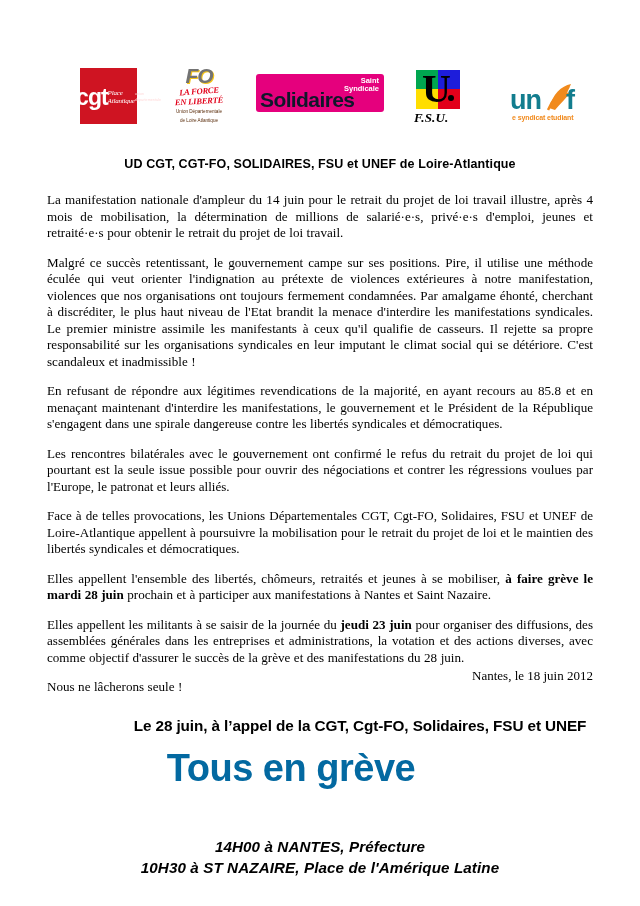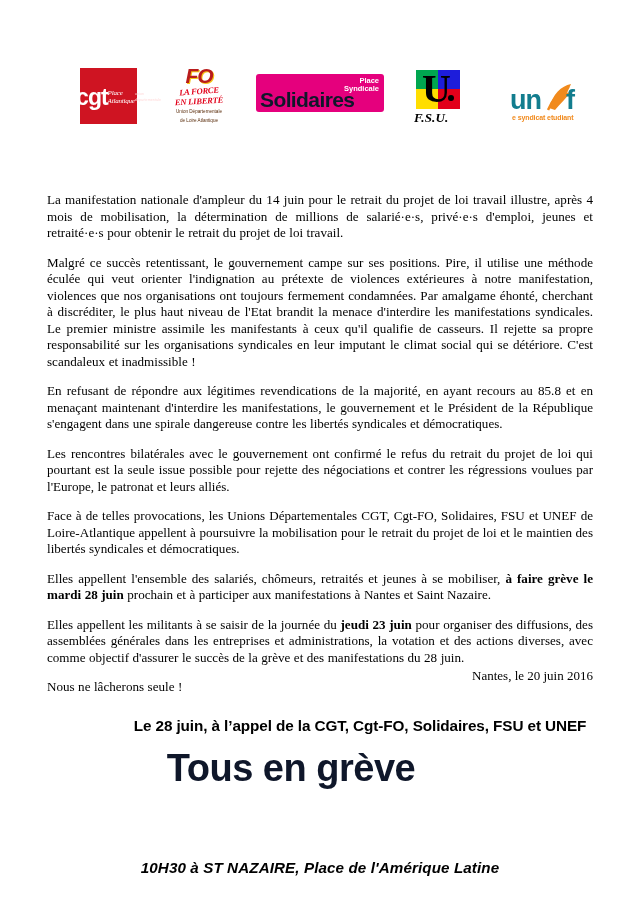--- a/index.html
+++ b/index.html
@@ -85,21 +85,21 @@
   .logo-fo {
     left: 162px; top: 36px;
     width: 74px; height: 60px;
     text-align: center;
   }
   .fo-main {
     font-family: "Liberation Sans", sans-serif;
     font-weight: bold;
     font-style: italic;
     font-size: 21px;
-    color: #b91c1c;
+    color: #737373;
     line-height: 20px;
     letter-spacing: -1px;
     text-shadow: 1px 1px 0 #f5c518;
   }
   .fo-force {
     font-family: "Liberation Serif", serif;
     font-style: italic;
     font-weight: bold;
     font-size: 8.5px;
     color: #e2001a;
@@ -299,21 +299,21 @@
   }
   .call-big {
     position: absolute;
     left: 0; top: 748px;
     width: 582px;
     text-align: center;
     font-family: "Liberation Sans", sans-serif;
     font-weight: bold;
     font-size: 38px;
     line-height: 40px;
-    color: #0f172a;
+    color: #0369a1;
     letter-spacing: -0.5px;
   }
   .call-manif {
     position: absolute;
     left: 0; top: 791px;
     width: 640px;
     text-align: center;
     font-family: "Liberation Sans", sans-serif;
     font-weight: bold;
     font-style: italic;
@@ -351,21 +351,21 @@
     <div class="logo logo-fo">
       <div class="fo-main">FO</div>
       <div class="fo-force">LA FORCE</div>
       <div class="fo-liberte">EN LIBERTÉ</div>
       <div class="fo-sub">Union Départementale</div>
       <div class="fo-sub">de Loire Atlantique</div>
     </div>
 
     <div class="logo logo-sol">
       <div class="sol-union">
-        <div>Place</div>
+        <div>Saint</div>
         <div>Syndicale</div>
       </div>
       <div class="sol-main">Solidaires</div>
     </div>
 
     <div class="logo logo-fsu">
       <div class="fsu-sq g"></div>
       <div class="fsu-sq b"></div>
       <div class="fsu-sq y"></div>
       <div class="fsu-sq r"></div>
@@ -378,31 +378,33 @@
       <div class="unef-un">un</div>
       <svg class="unef-swoosh" viewBox="0 0 26 30">
         <path d="M2 26 C6 12 14 4 24 2 L20 11 L25 9 C19 16 13 22 8 28 Z" fill="#f18a1d"></path>
         <path d="M1 28 C5 18 12 10 22 5" stroke="#f18a1d" stroke-width="2.5" fill="none"></path>
       </svg>
       <div class="unef-f">f</div>
       <div class="unef-sub">e syndicat etudiant</div>
     </div>
   </div>
 
+  <div class="doc-subtitle">UD CGT, CGT-FO, SOLIDAIRES, FSU et UNEF de Loire-Atlantique</div>
 
   <div class="body-col">
     <p class="para">La manifestation nationale d'ampleur du 14 juin pour le retrait du projet de loi travail illustre, après 4 mois de mobilisation, la détermination de millions de salarié·e·s, privé·e·s d'emploi, jeunes et retraité·e·s pour obtenir le retrait du projet de loi travail.</p>
     <p class="para">Malgré ce succès retentissant, le gouvernement campe sur ses positions. Pire, il utilise une méthode éculée qui veut orienter l'indignation au prétexte de violences extérieures à notre manifestation, violences que nos organisations ont toujours fermement condamnées. Par amalgame éhonté, cherchant à discréditer, le plus haut niveau de l'Etat brandit la menace d'interdire les manifestations syndicales. Le premier ministre assimile les manifestants à ceux qu'il qualifie de casseurs. Il rejette sa propre responsabilité sur les organisations syndicales en leur imputant le climat social qui se détériore. C'est scandaleux et inadmissible !</p>
     <p class="para">En refusant de répondre aux légitimes revendications de la majorité, en ayant recours au 85.8 et en menaçant maintenant d'interdire les manifestations, le gouvernement et le Président de la République s'engagent dans une spirale dangereuse contre les libertés syndicales et démocratiques.</p>
-    <p class="para">Les rencontres bilatérales avec le gouvernement ont confirmé le refus du retrait du projet de loi qui pourtant est la seule issue possible pour rejette des négociations et contrer les régressions voulues par l'Europe, le patronat et leurs alliés.</p>
+    <p class="para">Les rencontres bilatérales avec le gouvernement ont confirmé le refus du retrait du projet de loi qui pourtant est la seule issue possible pour ouvrir des négociations et contrer les régressions voulues par l'Europe, le patronat et leurs alliés.</p>
     <p class="para">Face à de telles provocations, les Unions Départementales CGT, Cgt-FO, Solidaires, FSU et UNEF de Loire-Atlantique appellent à poursuivre la mobilisation pour le retrait du projet de loi et le maintien des libertés syndicales et démocratiques.</p>
-    <p class="para"><span>Elles appellent l'ensemble des salariés, chômeurs, retraités et jeunes à se mobiliser, </span><b>à faire grève le mardi 28 juin</b><span> prochain et à participer aux manifestations à Nantes et Saint Nazaire.</span></p>
+    <p class="para"><span>Elles appellent l'ensemble des libertés, chômeurs, retraités et jeunes à se mobiliser, </span><b>à faire grève le mardi 28 juin</b><span> prochain et à participer aux manifestations à Nantes et Saint Nazaire.</span></p>
     <p class="para"><span>Elles appellent les militants à se saisir de la journée du </span><b>jeudi 23 juin</b><span> pour organiser des diffusions, des assemblées générales dans les entreprises et administrations, la votation et des actions diverses, avec comme objectif d'assurer le succès de la grève et des manifestations du 28 juin.</span></p>
     <p class="para">Nous ne lâcherons seule !</p>
   </div>
 
-  <div class="sign">Nantes, le 20 juin 2016</div>
+  <div class="sign">Nantes, le 18 juin 2012</div>
 
   <div class="call-line">Le 28 juin, à l’appel de la CGT, Cgt-FO, Solidaires, FSU et UNEF</div>
   <div class="call-big">Tous en grève</div>
+  <div class="meet meet-1">14H00 à NANTES, Préfecture</div>
   <div class="meet meet-2">10H30 à ST NAZAIRE, Place de l'Amérique Latine</div>
 
 </div>
 
 </body></html>

